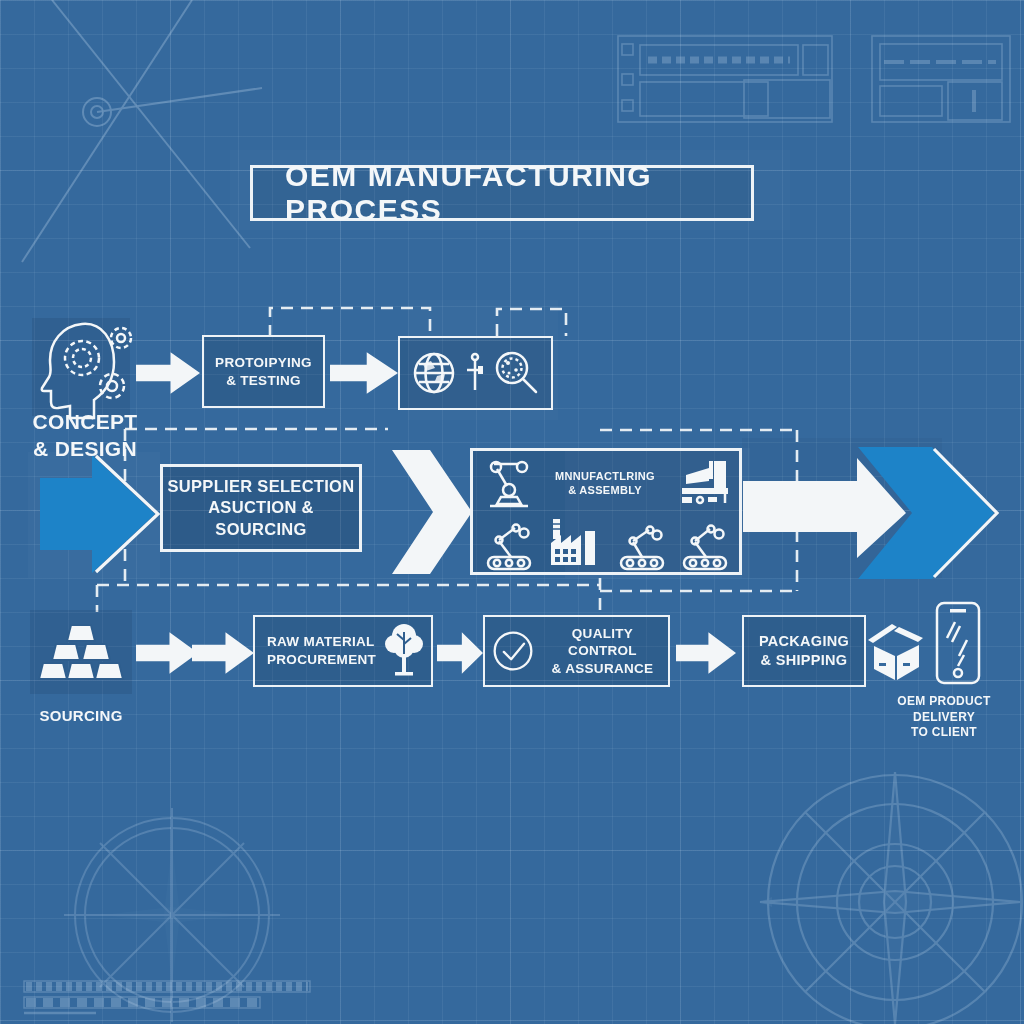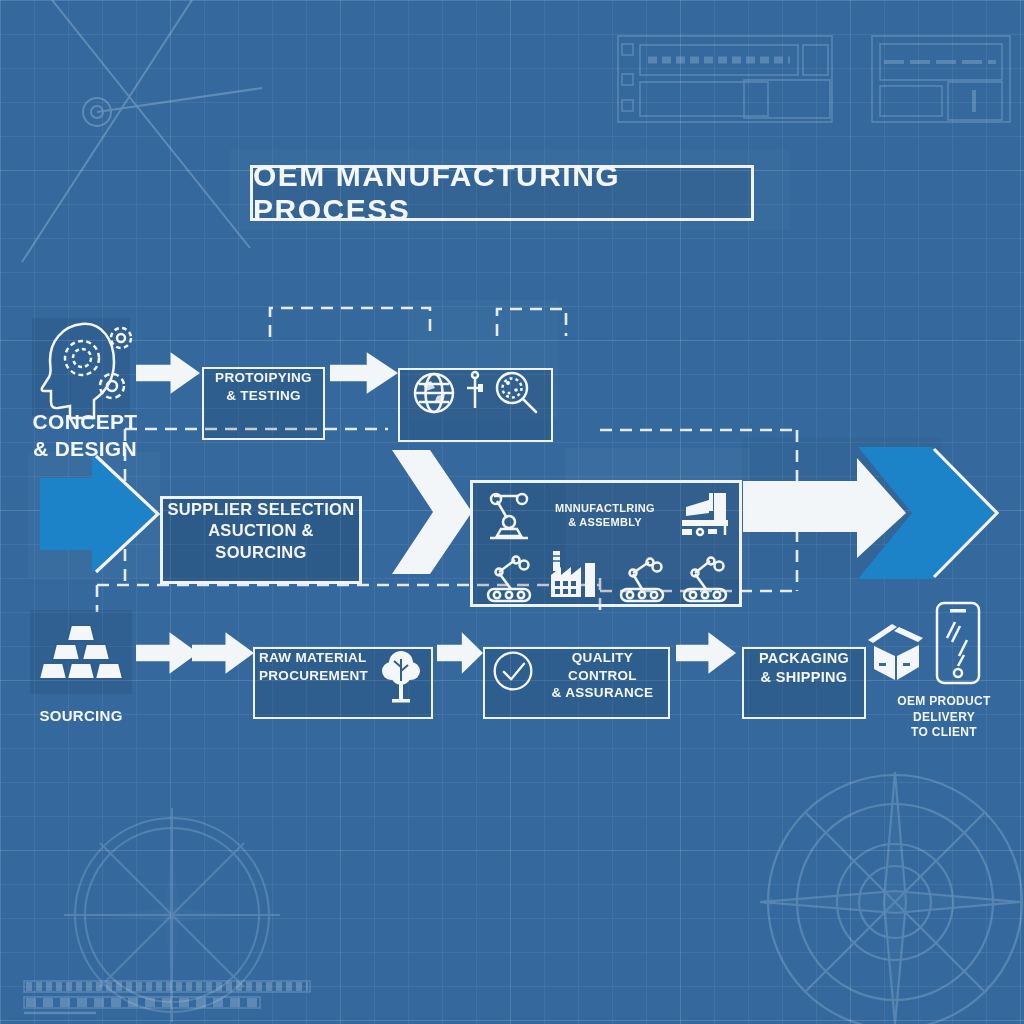--- a/index.html
+++ b/index.html
@@ -16,27 +16,26 @@
     color:#f4f7f9;
   }
   .abs{position:absolute;}
   svg{display:block;overflow:visible;}
   
   .title-box{
     left:250px;top:165px;width:498px;height:50px;
     border:3px solid #eef3f7;background:rgba(14,38,66,0.10);
     display:flex;align-items:center;justify-content:center;z-index:4;
   }
-  .title-box span{font-size:30px;font-weight:700;letter-spacing:1.5px;}
+  .title-box span{font-size:30px;font-weight:700;letter-spacing:1.5px;padding-left:32px;}
   
   .nbox{
     border:3px solid #eef3f7;background:rgba(13,36,62,0.16);
-    display:flex;justify-content:center;z-index:3;
+    display:flex;align-items:center;justify-content:center;z-index:3;
     box-sizing:border-box;
-    margin-top:32px;
   }
   .lbl{white-space:pre-line;text-align:center;font-weight:700;letter-spacing:0.3px;line-height:1.3;}
   .freelbl{position:absolute;z-index:3;font-weight:700;white-space:pre-line;text-align:center;letter-spacing:0.3px;line-height:1.3;}
   .tile{position:absolute;background:rgba(13,36,62,0.12);z-index:3;}
   
   .block-arrow{
     position:absolute;background:#f3f6f8;z-index:2;
     clip-path:polygon(0% 31%,54% 31%,54% 3%,100% 50%,54% 97%,54% 69%,0% 69%);
   }
   
@@ -293,21 +292,21 @@
       <polygon points="4,40 24,40 28,56 0,56" fill="#f4f7f9" stroke="#2f5e8e" stroke-width="2"></polygon>
       <polygon points="32,40 52,40 56,56 28,56" fill="#f4f7f9" stroke="#2f5e8e" stroke-width="2"></polygon>
       <polygon points="60,40 80,40 84,56 56,56" fill="#f4f7f9" stroke="#2f5e8e" stroke-width="2"></polygon>
     </svg>
   </div>
   <div class="freelbl" style="left:30px;top:706px;width:102px;font-size:15px;">SOURCING</div>
 
   <div class="block-arrow" style="left:136px;top:631px;width:62px;height:44px;"></div>
   <div class="block-arrow" style="left:192px;top:631px;width:62px;height:44px;"></div>
 
-  <div class="abs nbox" style="left:253px;top:615px;width:180px;height:72px;border-width:2.5px;justify-content:flex-start;padding-left:4px;gap:8px;">
+  <div class="abs nbox" style="left:253px;top:615px;width:180px;height:72px;border-width:2.5px;justify-content:flex-start;padding-left:12px;gap:8px;">
     <span class="lbl" style="font-size:13.5px;text-align:left;flex:1;">RAW MATERIAL
 PROCUREMENT</span>
     <svg width="40" height="58" viewBox="0 0 40 58" style="margin-right:10px;">
       <circle class="icf" cx="20" cy="14" r="12"></circle>
       <circle class="icf" cx="10" cy="22" r="9"></circle>
       <circle class="icf" cx="30" cy="22" r="9"></circle>
       <circle class="icf" cx="20" cy="26" r="10"></circle>
       <path d="M20 10 L20 32 M20 18 L13 12 M20 22 L27 16" stroke="#2f5e8e" stroke-width="2" fill="none"></path>
       <rect class="icf" x="18" y="32" width="4" height="18"></rect>
       <rect class="icf" x="11" y="50" width="18" height="3.5"></rect>

